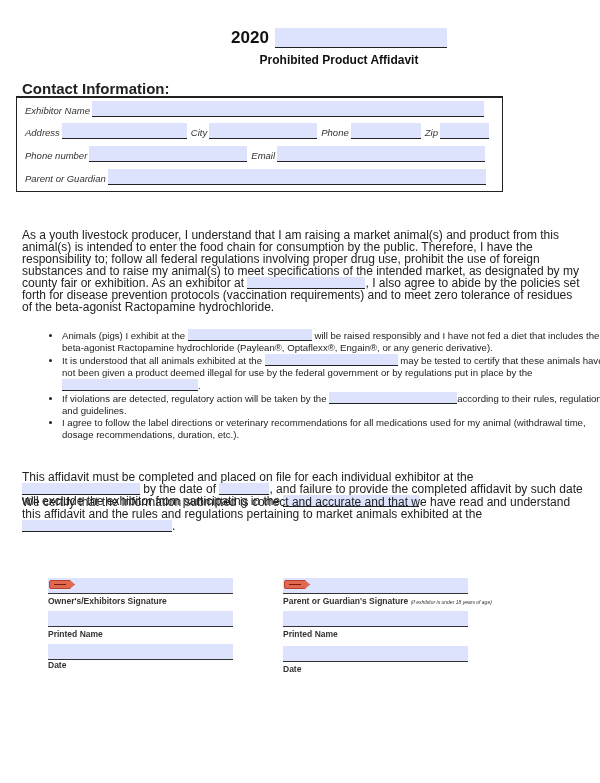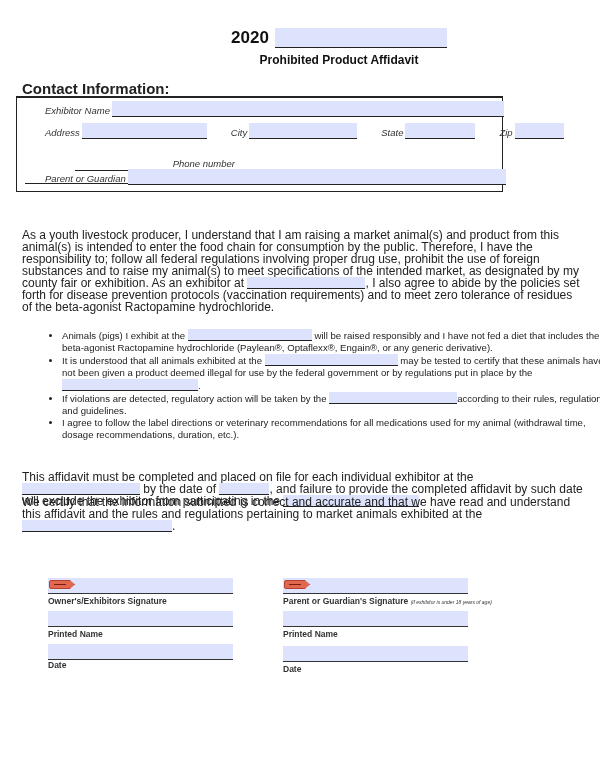--- a/index.html
+++ b/index.html
@@ -9,21 +9,21 @@
   .hdr { position: absolute; left: 0; width: 600px; text-align: center; font-family: "Liberation Sans", sans-serif; font-weight: bold; color: #111; padding-left: 39px; }
   .hdr-year { top: 28px; font-size: 17px; }
   .hdr-year .yr { vertical-align: bottom; }
   .hdr-year .fill { display: inline-block; width: 172px; height: 19px; background: #dde3fc; border-bottom: 1.5px solid #222; vertical-align: bottom; margin-left: 6px; }
   .hdr-title { top: 53px; font-size: 12px; }
 
   .contact-label { position: absolute; left: 22px; top: 80px; font-family: "Liberation Sans", sans-serif; font-size: 15px; font-weight: bold; color: #222; }
 
   .contact-box { position: absolute; left: 16px; top: 96px; width: 485px; height: 93px; border: 1px solid #222; border-top: 2px solid #222; }
   .crow { position: absolute; left: 8px; height: 16px; display: flex; align-items: flex-end; font-family: "Liberation Sans", sans-serif; font-style: italic; font-size: 9.5px; color: #333; white-space: nowrap; }
-  .crow .lbl { margin-right: 2px; padding-bottom: 1px; margin-left: 20px; }
+  .crow .lbl { margin-right: 2px; padding-bottom: 1px; }
   .crow .fld { height: 15px; background: #dde3fc; border-bottom: 1px solid #222; margin-right: 4px; }
 
   .body-text { position: absolute; font-family: "Liberation Sans", sans-serif; font-size: 12px; line-height: 12px; color: #222; }
   .inl { display: inline-block; height: 11px; background: #dde3fc; border-bottom: 1px solid #222; vertical-align: -2px; }
 
   .para1 { left: 22px; top: 229px; width: 560px; }
   ul.bullets { position: absolute; left: 40px; top: 329px; width: 550px; margin: 0; padding: 0 0 0 22px; font-family: "Liberation Sans", sans-serif; font-size: 9.6px; line-height: 12px; color: #222; }
   ul.bullets li { margin: 0 0 0 0; }
   .para2 { left: 22px; top: 471px; width: 565px; }
   .para3 { left: 22px; top: 496px; width: 565px; }
@@ -50,26 +50,26 @@
   <div class="contact-box">
     <div class="crow" style="top:3px;">
       <span class="lbl">Exhibitor Name</span>
       <span class="fld" style="width:392px;"></span>
     </div>
     <div class="crow" style="top:25px;">
       <span class="lbl">Address</span>
       <span class="fld" style="width:125px;"></span>
       <span class="lbl">City</span>
       <span class="fld" style="width:108px;"></span>
-      <span class="lbl">State</span>
+      <span class="lbl">Phone</span>
       <span class="fld" style="width:70px;"></span>
       <span class="lbl">Zip</span>
       <span class="fld" style="width:49px;"></span>
     </div>
-    <div class="crow" style="top:60px;flex-direction:column;">
+    <div class="crow" style="top:48px;">
       <span class="lbl">Phone number</span>
       <span class="fld" style="width:158px;"></span>
       <span class="lbl">Email</span>
       <span class="fld" style="width:208px;"></span>
     </div>
     <div class="crow" style="top:71px;">
       <span class="lbl">Parent or Guardian</span>
       <span class="fld" style="width:378px;"></span>
     </div>
   </div>

